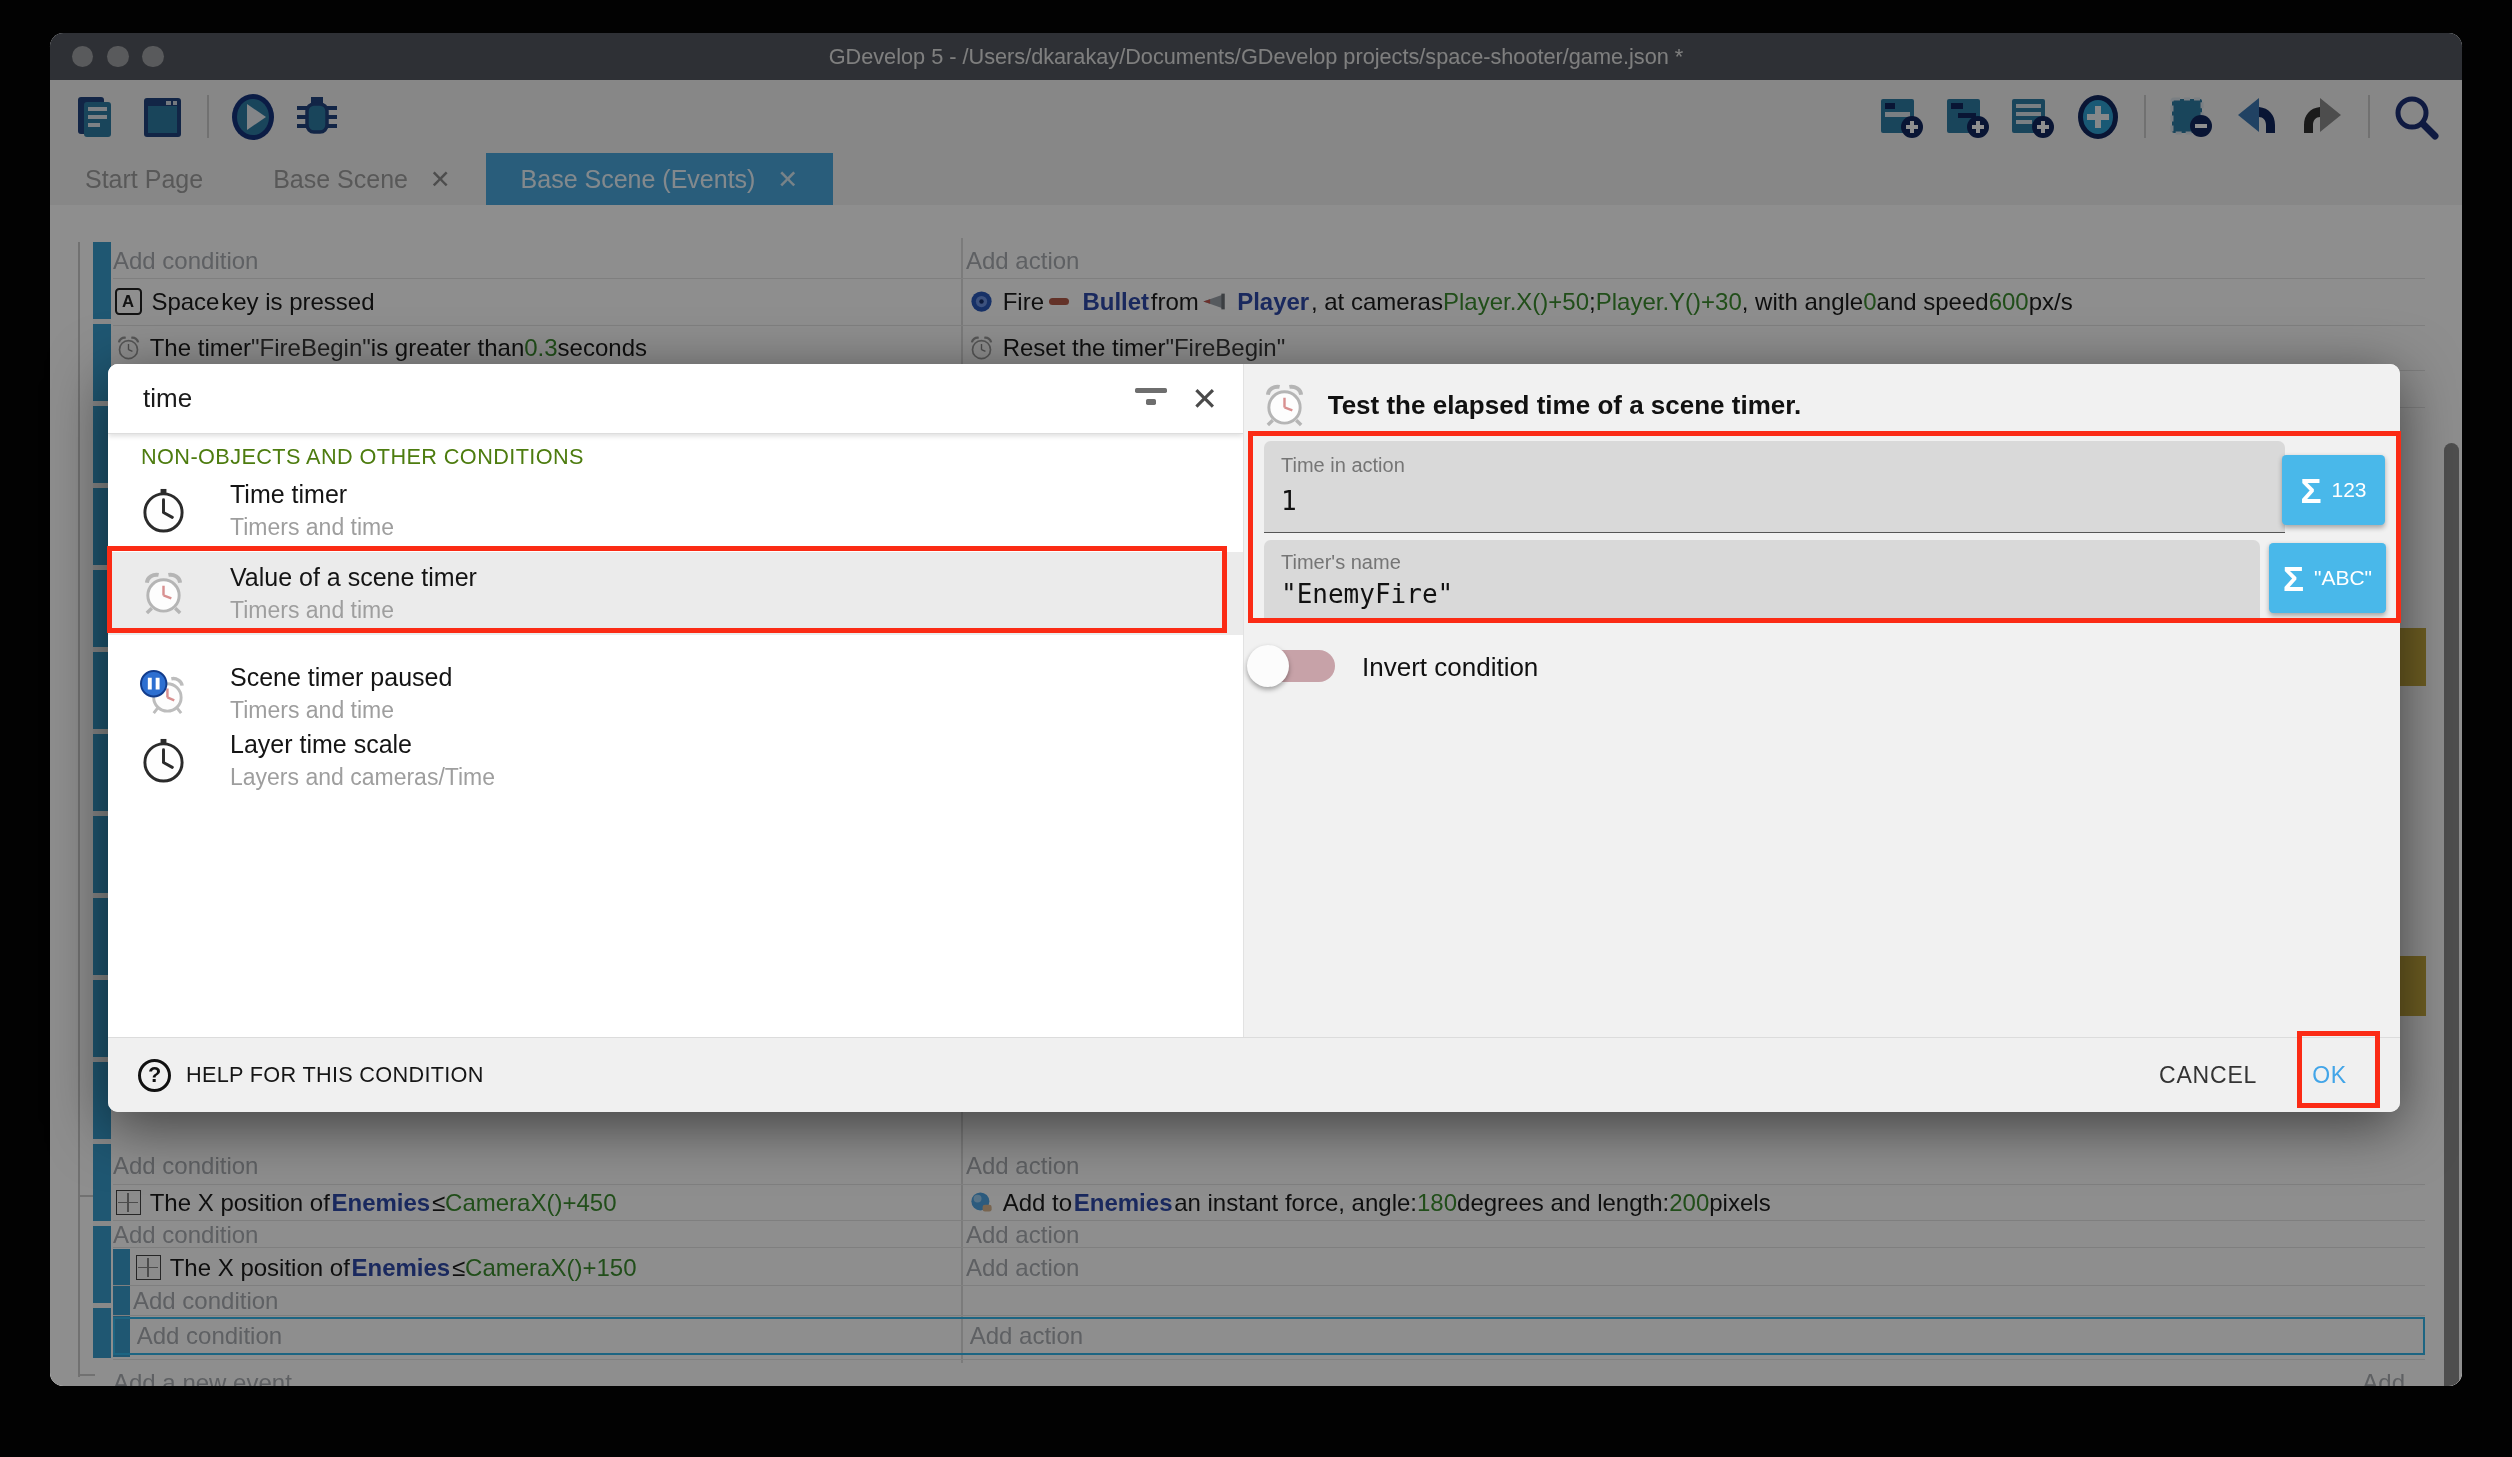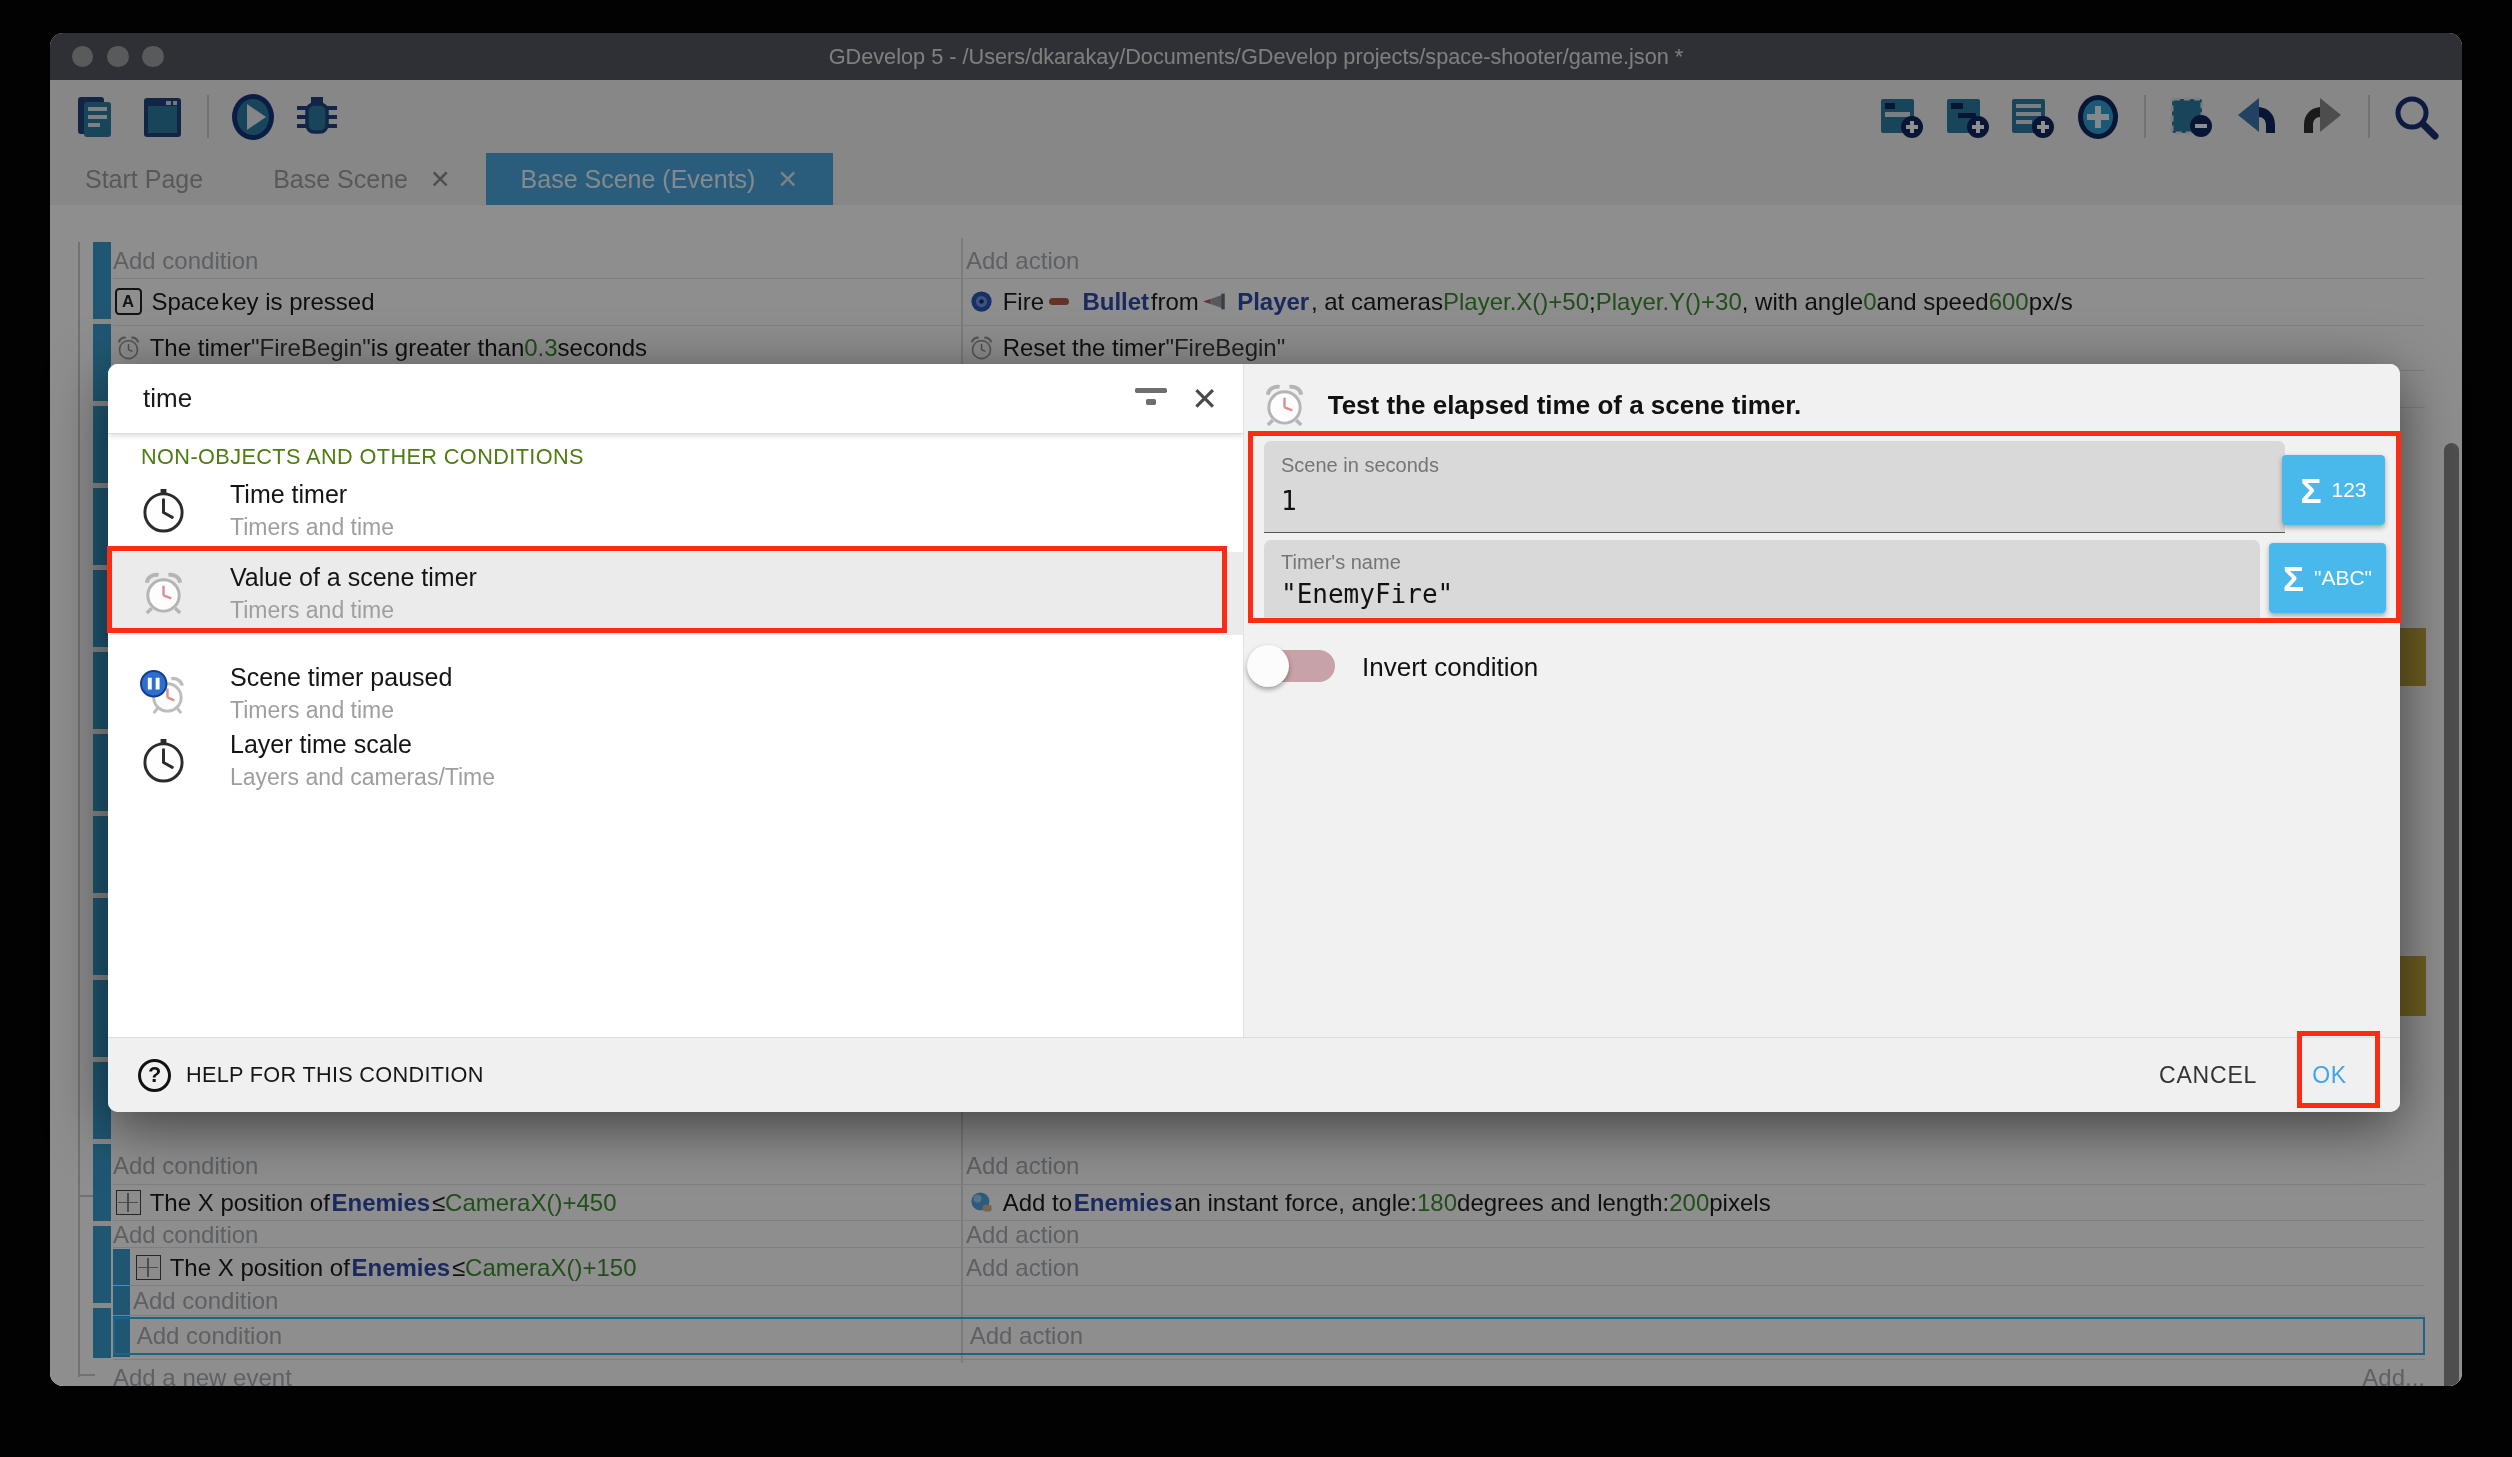--- a/index.html
+++ b/index.html
@@ -42,21 +42,21 @@
   .seg-i svg{width:27px;height:27px;}
   .kbd{width:27px;height:27px;border:2.5px solid #222;border-radius:4.2px;font-size:16.7px;font-weight:bold;display:flex;align-items:center;justify-content:center;color:#222;background:#fff;}
   .posic{width:25px;height:25px;border:1.7px solid #444;background:#fafafa;position:relative;}
   .posic:before,.posic:after{content:"";position:absolute;background:#888;}
   .posic:before{left:50%;top:1.7px;bottom:1.7px;width:1.7px;margin-left:-0.8px;}
   .posic:after{top:50%;left:1.7px;right:1.7px;height:1.7px;margin-top:-0.8px;}
   .bulletic{width:20px;height:7.5px;border-radius:4.2px;background:#b05a48;}
   #selrow{position:absolute;left:63px;top:1112px;width:2312px;height:38px;border:2.5px solid #35b5e8;display:flex;align-items:center;font-size:24px;color:#a8abb0;}
   #selrow .lcell{padding-left:21.7px;width:848px;}
   #selrow .rcell{padding-left:6.7px;}
-  #evfooter{position:absolute;left:63px;top:1159px;width:2312px;height:38px;display:flex;font-size:24px;color:#a8abb0;}
+  #evfooter{position:absolute;left:63px;top:1159px;width:2312px;height:38px;display:flex;align-items:center;font-size:24px;color:#a8abb0;}
   #evfooter .addmore{margin-left:auto;}
   #scrollthumb{position:absolute;left:2394px;top:238px;width:15px;height:966px;border-radius:8.3px;background:#8c8c8c;}
   .yellowblk{position:absolute;left:2349px;width:27px;background:#c4a83e;}
   
   #dim{position:absolute;left:0;top:0;right:0;bottom:0;background:rgba(0,0,0,0.44);z-index:10;}
   
   #dlg{position:absolute;left:108px;top:364px;width:2292px;height:748px;z-index:20;border-radius:10px;
        box-shadow:0 13.3px 58px rgba(0,0,0,.55);background:#f1f1f1;overflow:hidden;}
   #dlg-left{position:absolute;left:0;top:0;width:1135px;height:673px;background:#fff;}
   #searchrow{position:absolute;left:0;top:0;width:1135px;height:70px;border-bottom:0.8px solid #ddd;
@@ -493,21 +493,21 @@
               <path d="M7 13 A10 9 0 0 1 19 5" fill="none" stroke="#b5b5b5" stroke-width="4"></path>
               <path d="M41 13 A10 9 0 0 0 29 5" fill="none" stroke="#b5b5b5" stroke-width="4"></path>
               <circle cx="24" cy="26" r="16" fill="#fdfdfd" stroke="#b5b5b5" stroke-width="3"></circle>
               <path d="M24 26 V16 M24 26 l8 3" stroke="#d89090" stroke-width="2.5"></path>
               <path d="M12 39 l-5 5 M36 39 l5 5" stroke="#b5b5b5" stroke-width="3.5"></path>
             </svg></span>
         <span id="dettitle">Test the elapsed time of a scene timer.</span>
       </div>
       <div id="fields">
           <div class="fieldbg" style="left: 20px; top: 77px; width: 1021px; height: 92px;"></div>
-          <div class="flabel" style="left: 37px; top: 90px;">Scene in seconds</div>
+          <div class="flabel" style="left: 37px; top: 90px;">Time in action</div>
           <div class="fvalue" style="left: 37px; top: 122px;">1</div>
           <div class="sigbtn" style="left: 1038px; top: 91px; width: 103px; height: 70px;">
             <span class="sg">Σ</span>
             <span class="lb">123</span>
           </div>
           <div class="fieldbg" style="left: 20px; top: 176px; width: 996px; height: 80px;"></div>
           <div class="flabel" style="left: 37px; top: 187px;">Timer's name</div>
           <div class="fvalue" style="left: 37px; top: 215px;">"EnemyFire"</div>
           <div class="sigbtn" style="left: 1025px; top: 179px; width: 117px; height: 70px;">
             <span class="sg">Σ</span>

